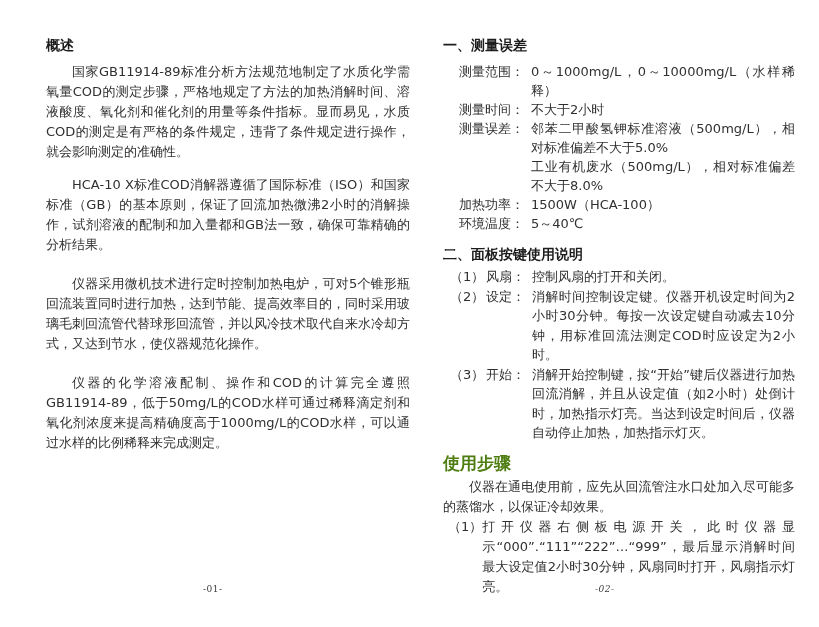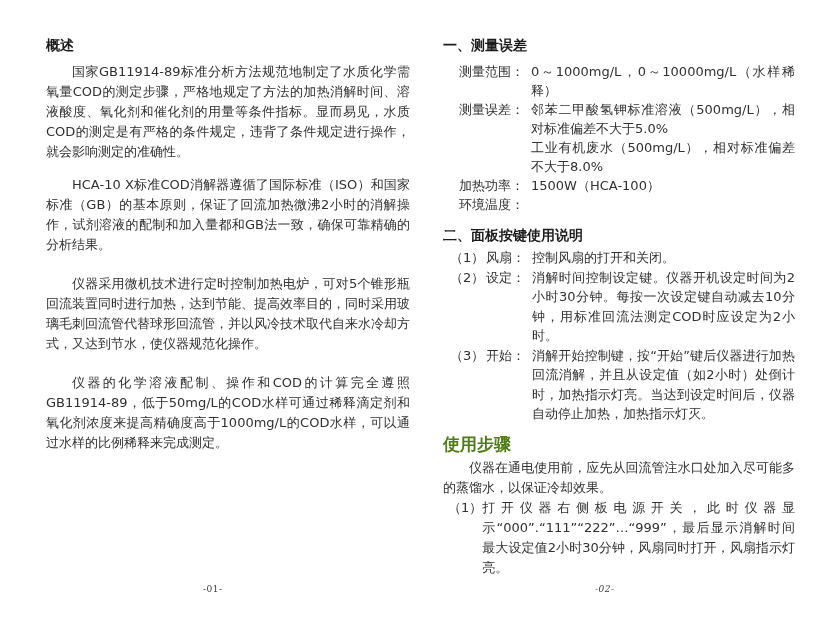--- a/index.html
+++ b/index.html
@@ -81,34 +81,43 @@
     <h2 class="sec-heading">一、测量误差</h2>
 
     <div class="speclist">
       <div class="specrow">
         <span class="speclabel">测量范围：</span>
         <span class="specvals">
             <div>0～1000mg/L，0～10000mg/L（水样稀释）</div>
           </span>
       </div>
       <div class="specrow">
+        <span class="speclabel">测量时间：</span>
+        <span class="specvals">
+            <div>不大于2小时</div>
+          </span>
+      </div>
+      <div class="specrow">
         <span class="speclabel">测量误差：</span>
         <span class="specvals">
           <div>邻苯二甲酸氢钾标准溶液（500mg/L），相对标准偏差不大于5.0%</div>
           <div>工业有机废水（500mg/L），相对标准偏差不大于8.0%</div>
         </span>
       </div>
       <div class="specrow">
         <span class="speclabel">加热功率：</span>
         <span class="specvals">
             <div>1500W（HCA-100）</div>
           </span>
       </div>
       <div class="specrow">
         <span class="speclabel">环境温度：</span>
+        <span class="specvals">
+            <div>5～40℃</div>
+          </span>
       </div>
     </div>
 
     <h2 class="sec-heading panel-heading">二、面板按键使用说明</h2>
 
     <div class="panellist">
       <div class="panelitem">
         <span class="pnum">（1）</span>
         <span class="plabel">风扇：</span>
         <span class="pdesc">控制风扇的打开和关闭。</span>

